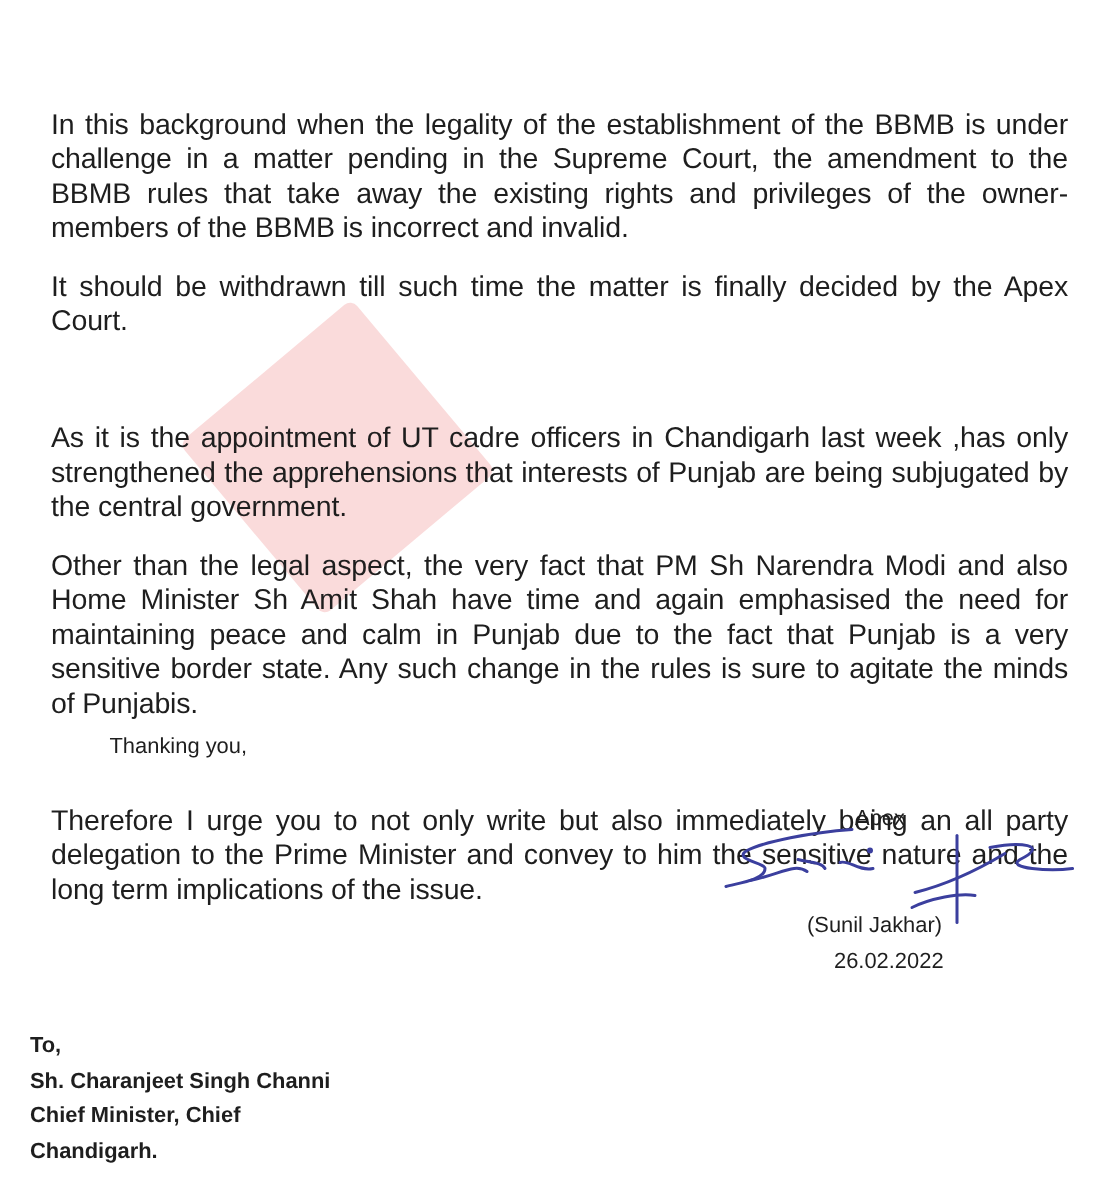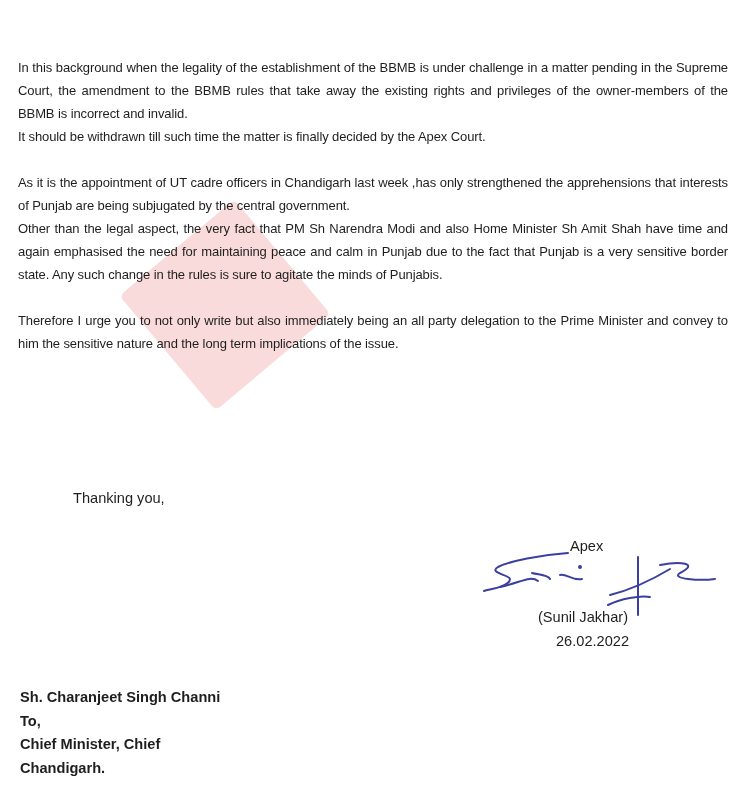--- a/index.html
+++ b/index.html
@@ -7,21 +7,21 @@
       width: 746px; height: 800px; background: #ffffff; position: relative; overflow: hidden;
       font-family: "Liberation Sans", sans-serif; color: #1e1e1e;
     }
     .watermark {
       position: absolute; left: 150px; top: 230px; width: 150px; height: 150px;
       transform: rotate(-40deg); opacity: 0.18;
     }
     .wm-shape { width: 100%; height: 100%; background: #e23a3a; border-radius: 6px; }
     .page { position: absolute; left: 18px; top: 56px; width: 710px; }
     p.para {
-      margin: 0; font-size: 13px; line-height: 23px; text-align: justify; letter-spacing: -0.1px;
+      margin: 16px; font-size: 19px; line-height: 23px; text-align: justify; letter-spacing: -0.1px;
     }
     .gap { height: 23px; }
     .thanks { position: absolute; left: 73px; top: 490px; font-size: 14.6px; }
     .yours { position: absolute; left: 570px; top: 538px; font-size: 14.6px; }
     .sig { position: absolute; left: 480px; top: 545px; width: 240px; height: 75px; }
     .signame { position: absolute; left: 538px; top: 609px; font-size: 14.6px; font-weight: normal; }
     .sigdate { position: absolute; left: 556px; top: 633px; font-size: 14.6px; font-weight: normal; }
     .addr { position: absolute; left: 20px; top: 686px; font-size: 14.6px; font-weight: bold; line-height: 23.5px; }
   </style>
 </head>
@@ -55,17 +55,17 @@
     <path d="M180 20 C200 16 220 18 200 28 C190 34 220 36 235 34"></path>
     <circle cx="100" cy="22" r="1" fill="#3b3f9e"></circle>
   </g>
 </svg>
 
 <div class="yours">Apex</div>
 <div class="signame">(Sunil Jakhar)</div>
 <div class="sigdate">26.02.2022</div>
 
 <div class="addr">
+  <div>To,</div>
   <div>Sh. Charanjeet Singh Channi</div>
-  <div>To,</div>
   <div>Chief Minister, Chief</div>
   <div>Chandigarh.</div>
 </div>
 
 </body></html>

